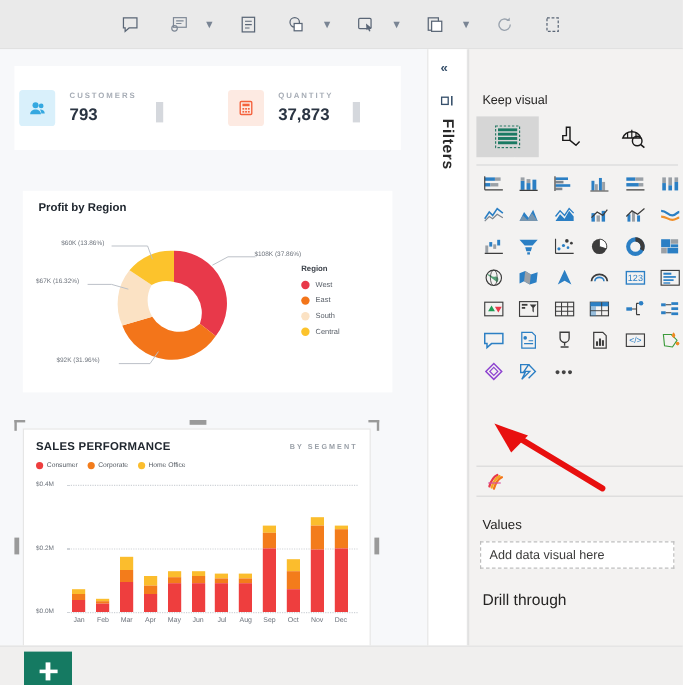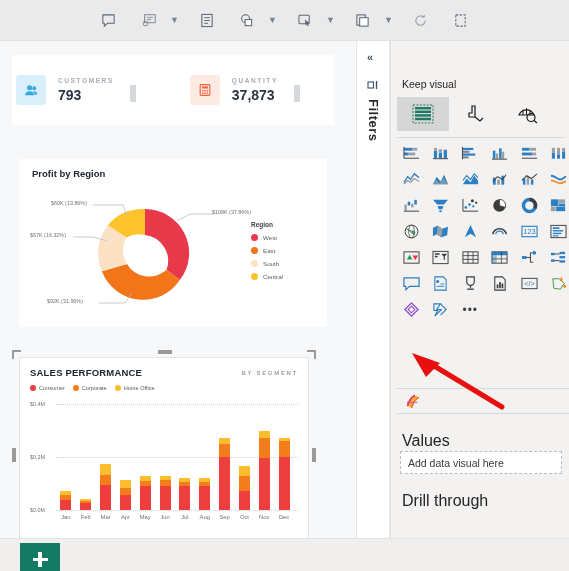--- a/index.html
+++ b/index.html
@@ -168,33 +168,33 @@
   .vicon svg { display: block; }
   .dots { font-size: 12px; color: #444; letter-spacing: 1px; line-height: 1; }
 
   .custom-row {
     position: absolute; left: 6px; top: 347px; width: 173px; height: 26px;
     border-top: 1px solid #d9d9d9; border-bottom: 1px solid #d9d9d9;
   }
   .custom-ico { position: absolute; left: 8px; top: 4px; }
 
   .values-label {
-    position: absolute; left: 11px; top: 391px; font-size: 16px; color: #252423;
+    position: absolute; left: 11px; top: 391px; font-size: 11px; color: #252423;
   }
   .dropzone {
     position: absolute; left: 9px; width: 162px; height: 23px;
     background: #ffffff; border: 1px dashed #bdbdbd;
     display: flex; align-items: center; padding-left: 7px;
     font-size: 10.5px; color: #3b3a39;
   }
   #values-drop { top: 410px; }
   #drill-drop { top: 524px; }
 
   .drill-title {
-    position: absolute; left: 11px; top: 451px; font-size: 16px; color: #252423; font-weight: 400;
+    position: absolute; left: 11px; top: 451px; font-size: 13px; color: #252423; font-weight: 400;
   }
   .tog-row { position: absolute; left: 11px; width: 160px; height: 20px; }
   #cross-row { top: 476px; }
   #keep-row { top: 501px; }
   .tog-label { position: absolute; left: 0; top: 2px; font-size: 10.5px; color: #252423; }
   .toggle {
     position: absolute; right: 6px; top: 0px; width: 35px; height: 15px; border-radius: 8px;
     display: flex; align-items: center;
   }
   .toggle.off { background: #ffffff; border: 1px solid #8a8886; justify-content: flex-start; }

